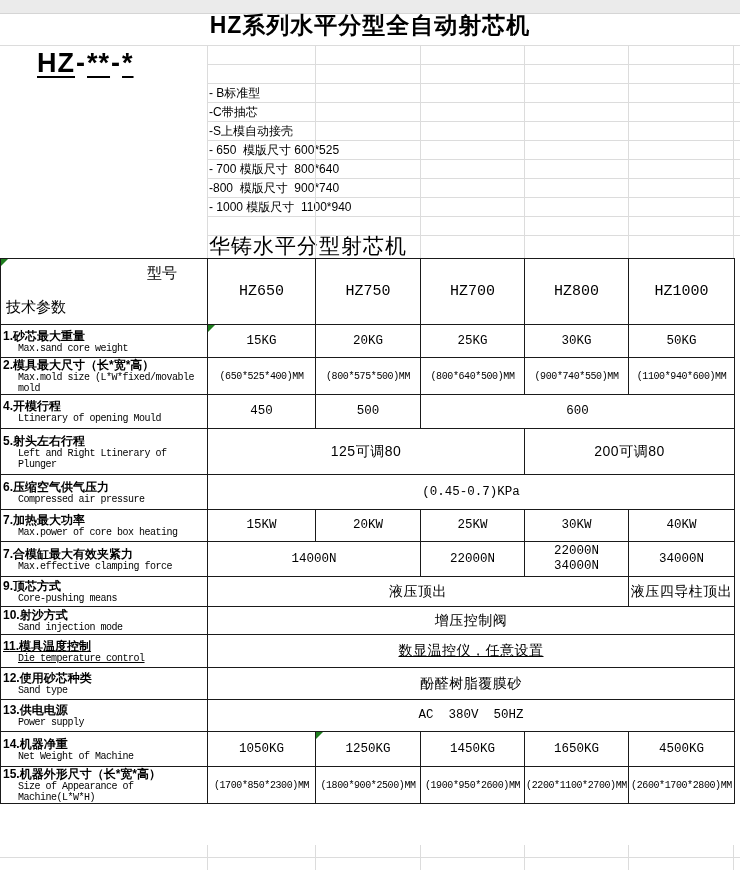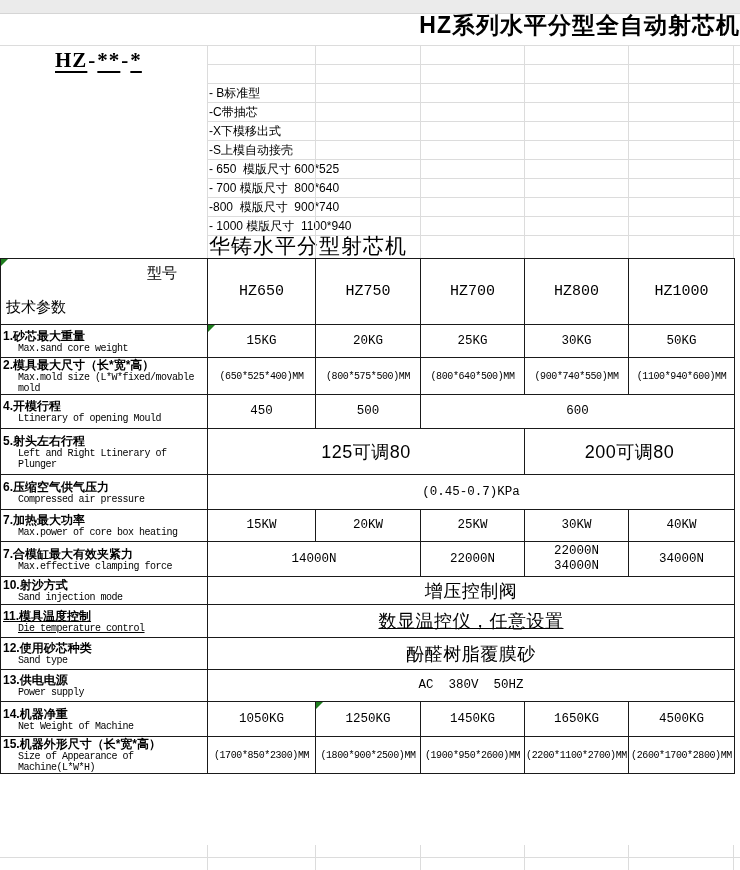--- a/index.html
+++ b/index.html
@@ -3,26 +3,26 @@
 <meta charset="utf-8">
 <style>
   html,body{margin:0;padding:0;}
   body{
     width:740px;height:870px;background:#fff;color:#000;
     font-family:"Liberation Sans",sans-serif;
   }
   .sheet{position:relative;width:740px;height:870px;overflow:hidden;background:#fff;}
 
   .topband{position:absolute;left:0;top:0;width:740px;height:13px;background:#ebebeb;border-bottom:1px solid #d5d5d5;}
-  .title{position:absolute;left:0;top:10px;width:740px;margin:0;text-align:right;
+  .title{position:absolute;left:0;top:10px;width:740px;margin:0;text-align:center;
          font-size:23px;font-weight:bold;letter-spacing:1px;}
   .hline-top{position:absolute;left:0;top:45px;width:740px;height:1px;background:#dcdcdc;}
 
-  .model{position:absolute;left:55px;top:48px;font-family:Liberation Serif, serif;
-         font-size:21px;font-weight:bold;letter-spacing:1px;}
+  .model{position:absolute;left:37px;top:48px;font-family:Liberation Sans, sans-serif;
+         font-size:27px;font-weight:bold;letter-spacing:1px;}
   .mpart{text-decoration:underline;text-decoration-thickness:2px;text-underline-offset:4px;}
   .mdash{padding:0 1px;}
 
   .gridzone-top{position:absolute;left:207px;top:46px;width:533px;height:190px;
     background:repeating-linear-gradient(to bottom,transparent 0 18px,#dcdcdc 18px 19px);}
   .vline{position:absolute;width:1px;background:#dcdcdc;}
   .hline-bottom{position:absolute;left:0;top:857px;width:740px;height:1px;background:#dcdcdc;}
 
   #legend{position:absolute;left:209px;top:84px;}
   .legend-item{height:19px;line-height:19px;font-size:12px;white-space:pre;}
@@ -42,21 +42,21 @@
   .lbl{text-align:left;font-weight:normal;vertical-align:middle;}
   .lz{font-size:12px;font-weight:bold;line-height:14px;padding-left:2px;white-space:nowrap;}
   .le{font-family:"Liberation Mono","DejaVu Sans Mono",monospace;font-size:10px;
       letter-spacing:-0.5px;line-height:11px;padding-left:17px;}
 
   #spec td{text-align:center;vertical-align:middle;margin-left:25px;}
   .v-num{font-family:"Liberation Mono","DejaVu Sans Mono",monospace;font-size:12.5px;
          line-height:15px;white-space:pre-wrap;}
   .v-dim{font-family:"Liberation Mono","DejaVu Sans Mono",monospace;font-size:10px;
          letter-spacing:-0.4px;text-align:left;padding-left:3px;white-space:nowrap;}
-  .v-zh{font-size:18px;letter-spacing:0.5px;white-space:pre-wrap;}
+  .v-zh{font-size:14px;letter-spacing:0.5px;white-space:pre-wrap;}
 
   .tri{position:absolute;top:0;left:0;width:0;height:0;
        border-top:7px solid #1e7d1e;border-right:7px solid transparent;}
 </style>
 </head>
 <body>
 
 <div class="sheet">
 
   <div class="topband"></div>
@@ -65,21 +65,20 @@
 
   <div class="hline-top"></div>
 
   <div class="model"><span class="mpart">HZ</span><span class="mdash">-</span><span class="mpart">**</span><span class="mdash">-</span><span class="mpart">*</span></div>
 
   <div class="gridzone-top"></div>
 
   <div id="legend">
       <div class="legend-item">- B标准型</div>
       <div class="legend-item">-C带抽芯</div>
-      <div class="legend-item">-X下模移出式</div>
       <div class="legend-item">-S上模自动接壳</div>
       <div class="legend-item">- 650  模版尺寸 600*525</div>
       <div class="legend-item">- 700 模版尺寸  800*640</div>
       <div class="legend-item">-800  模版尺寸  900*740</div>
       <div class="legend-item">- 1000 模版尺寸  1100*940</div>
     </div>
 
   <div class="subtitle">华铸水平分型射芯机</div>
 
   <table id="spec">
@@ -167,20 +166,28 @@
           <th class="lbl">
             <div class="lz">7.合模缸最大有效夹紧力</div>
             <div class="le">Max.effective clamping force</div>
           </th>
           <td class="v-num" colspan="2"><span>14000N</span></td>
           <td class="v-num"><span>22000N</span></td>
           <td class="v-num"><span>22000N
 34000N</span></td>
           <td class="v-num"><span>34000N</span></td>
         </tr>
+        <tr style="height: 30px;">
+          <th class="lbl">
+            <div class="lz">9.顶芯方式</div>
+            <div class="le">Core-pushing means</div>
+          </th>
+          <td class="v-zh" colspan="4"><span>液压顶出</span></td>
+          <td class="v-zh"><span>液压四导柱顶出</span></td>
+        </tr>
         <tr style="height: 28px;">
           <th class="lbl">
             <div class="lz">10.射沙方式</div>
             <div class="le">Sand injection mode</div>
           </th>
           <td class="v-zh" colspan="5"><span>增压控制阀</span></td>
         </tr>
         <tr style="height: 33px; text-decoration: underline;">
           <th class="lbl">
             <div class="lz">11.模具温度控制</div>

